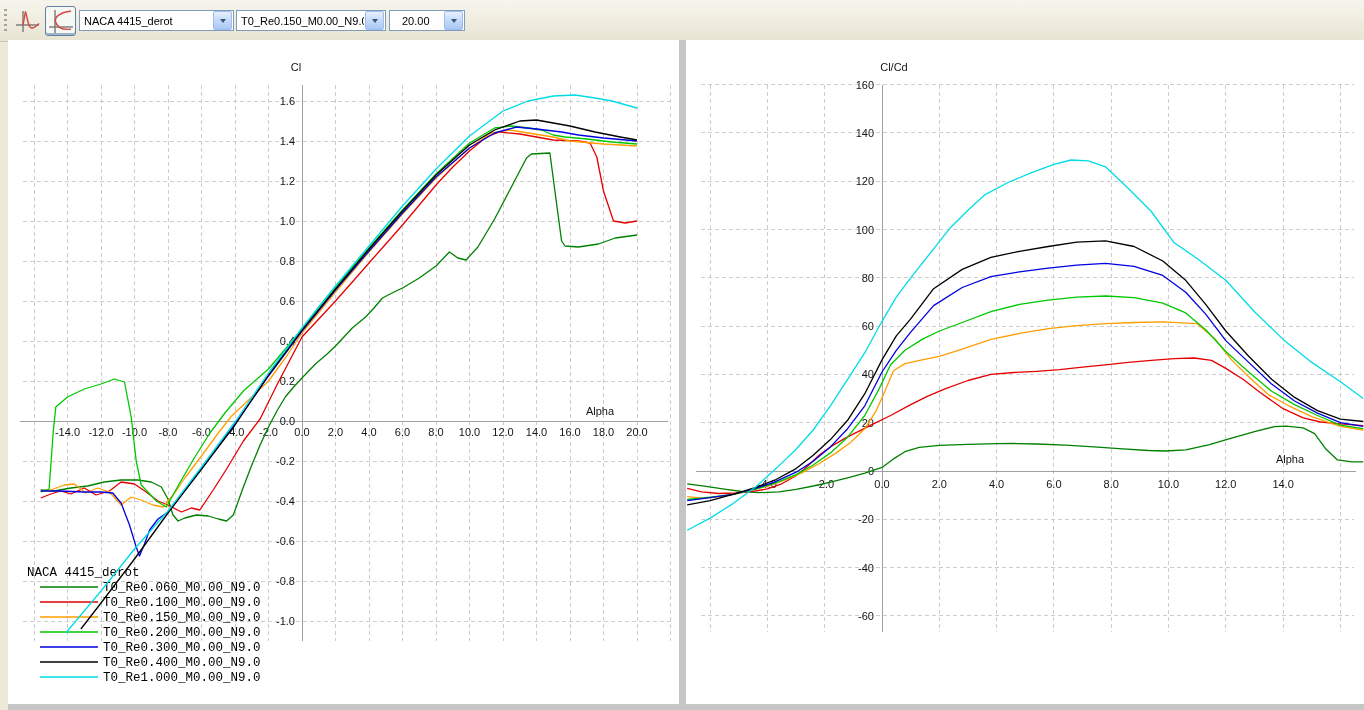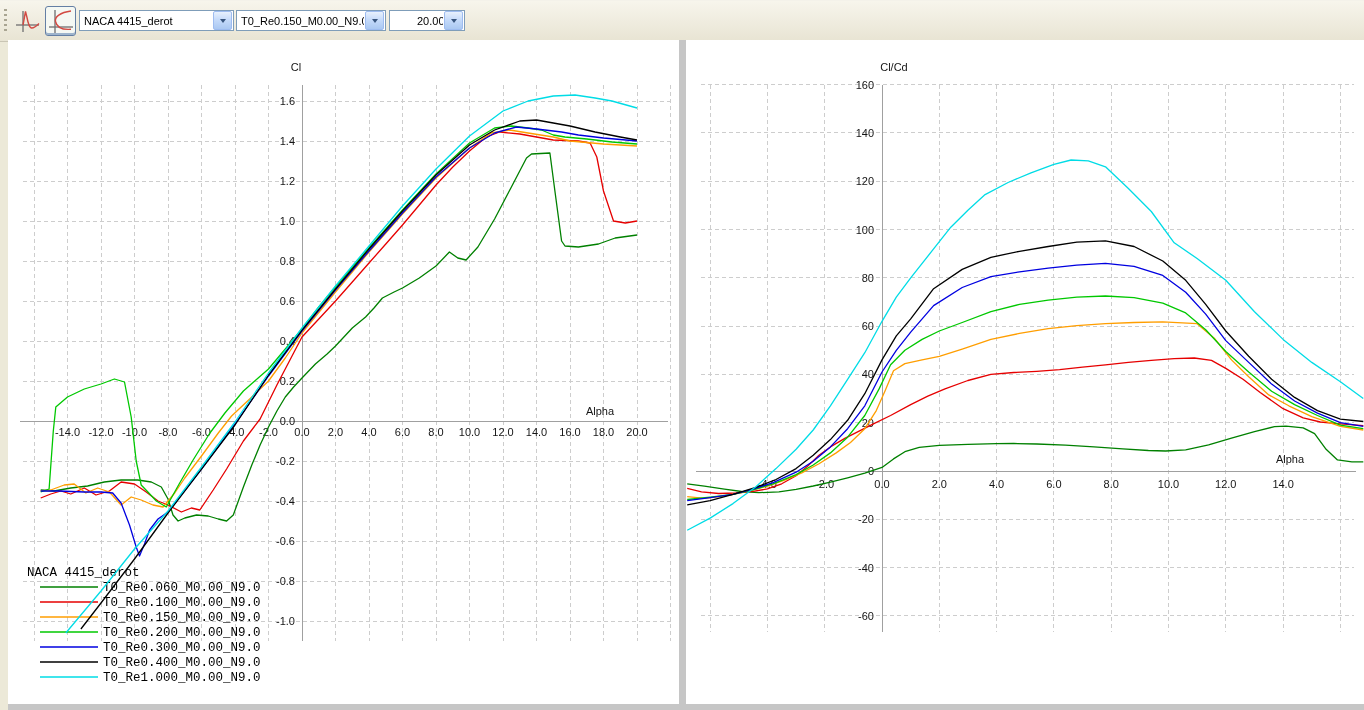--- a/index.html
+++ b/index.html
@@ -86,21 +86,21 @@
     </div>
 
     <div class="combo" style="left:236px;width:150px;">
       <span class="txt">T0_Re0.150_M0.00_N9.0</span>
       <span class="cbtn">
           <i class="arr"></i>
         </span>
     </div>
 
     <div class="combo" style="left:389px;width:76px;">
-      <span class="txt" style="padding-left:27px;">20.00</span>
+      <span class="txt" style="padding-left:12px;">20.00</span>
       <span class="cbtn">
           <i class="arr"></i>
         </span>
     </div>
   </div>
 
   <div class="panel left">
     <svg width="671" height="664">
         <line x1="26" y1="45" x2="26" y2="601" stroke="#cdcdcd" stroke-width="1" stroke-dasharray="4 3" shape-rendering="crispEdges"></line>
         <line x1="59.5" y1="45" x2="59.5" y2="601" stroke="#cdcdcd" stroke-width="1" stroke-dasharray="4 3" shape-rendering="crispEdges"></line>

